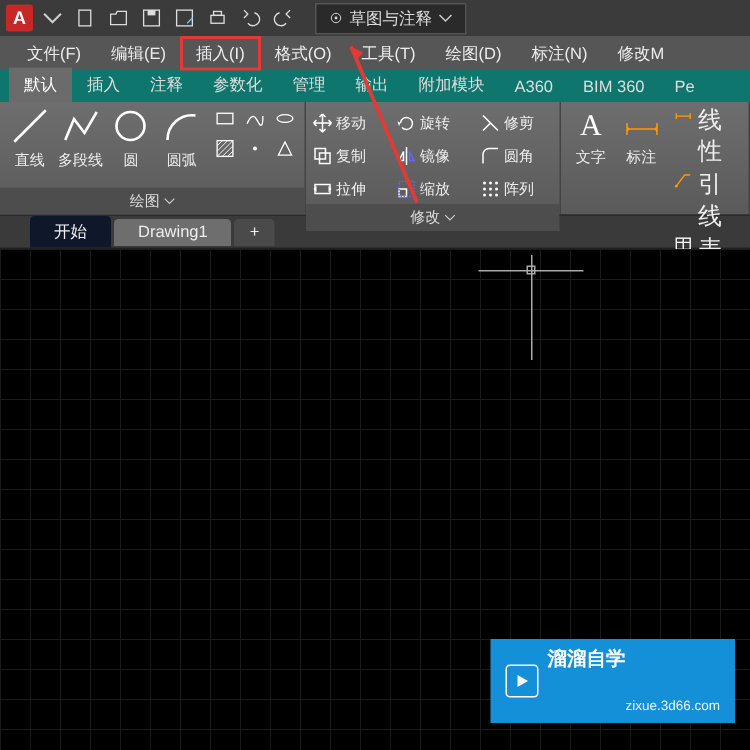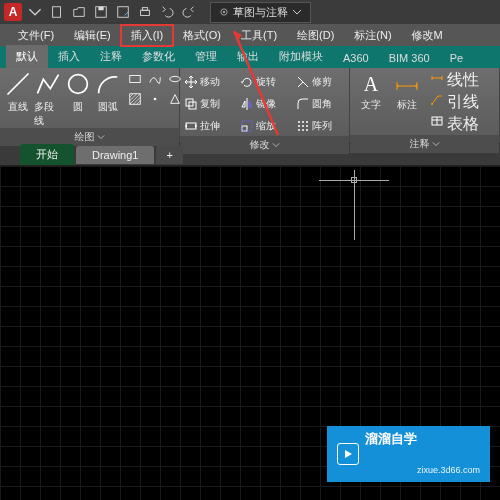--- a/index.html
+++ b/index.html
@@ -46,21 +46,21 @@
 .ann-big { display: flex; flex-direction: column; align-items: center; width: 34px; cursor: pointer; }
 .ann-big .abox { width: 28px; height: 28px; display: flex; align-items: center; justify-content: center; color: #fff; font-size: 20px; font-family: Times, serif; }
 .ann-big .albl { color: #eee; font-size: 10px; }
 .ann-dim-icon { width: 28px; height: 28px; }
 .ann-small-col { display: flex; flex-direction: column; gap: 1px; margin-left: 4px; }
 .ann-small { display: flex; align-items: flex-start; gap: 3px; color: #eee; font-size: 16px; cursor: pointer; }
 .ann-small .sic { width: 14px; height: 14px; }
 
 
 .doctabs { background: #3a3a3a; height: 22px; display: flex; align-items: center; padding-left: 20px; border-bottom: 1px solid #222; }
-.doctab { background: #14532d; color: #eee; font-size: 11px; padding: 3px 16px; margin-right: 2px; border-radius: 3px 3px 0 0; cursor: pointer; }
+.doctab { background: #0f172a; color: #eee; font-size: 11px; padding: 3px 16px; margin-right: 2px; border-radius: 3px 3px 0 0; cursor: pointer; }
 .doctab.active { background: #6e6e6e; }
 .doctab.add { background: #4a4a4a; padding: 3px 10px; }
 
 
 .canvas { position: relative; background: #000; height: 334px; overflow: hidden; }
 .grid-bg { position: absolute; inset: 0; background-image: linear-gradient(#1a1a1a 1px, transparent 1px), linear-gradient(90deg, #1a1a1a 1px, transparent 1px); background-size: 20px 20px; }
 .crosshair { position: absolute; left: 354px; top: 14px; }
 .ch-h { position: absolute; width: 70px; height: 1px; background: #aaa; left: -35px; top: 0; }
 .ch-v { position: absolute; width: 1px; height: 70px; background: #aaa; left: 0; top: -10px; }
 .ch-box { position: absolute; width: 6px; height: 6px; border: 1px solid #aaa; left: -3px; top: -3px; }
@@ -155,21 +155,21 @@
   <div class="ribbon-tab">管理</div>
   <div class="ribbon-tab">输出</div>
   <div class="ribbon-tab">附加模块</div>
   <div class="ribbon-tab">A360</div>
   <div class="ribbon-tab">BIM 360</div>
   <div class="ribbon-tab">Pe</div>
 </div>
 
 <div class="ribbon">
 
-  <div class="panel" style="width:180px">
+  <div class="panel" style="width:204px">
     <div class="panel-body">
       <div class="big-tool">
         <div class="icon-box">
             <svg viewBox="0 0 24 24">
               <line x1="3" y1="21" x2="21" y2="3" stroke="#fff" stroke-width="1.5"></line>
             </svg>
           </div>
         <div class="lbl">直线</div>
       </div>
       <div class="big-tool">

